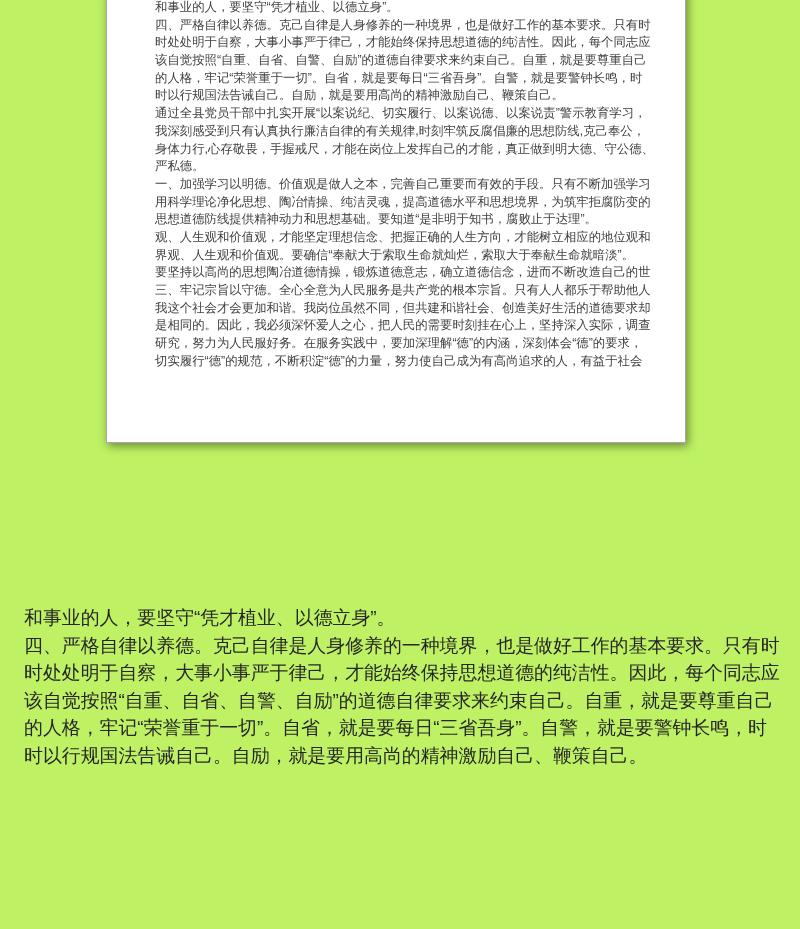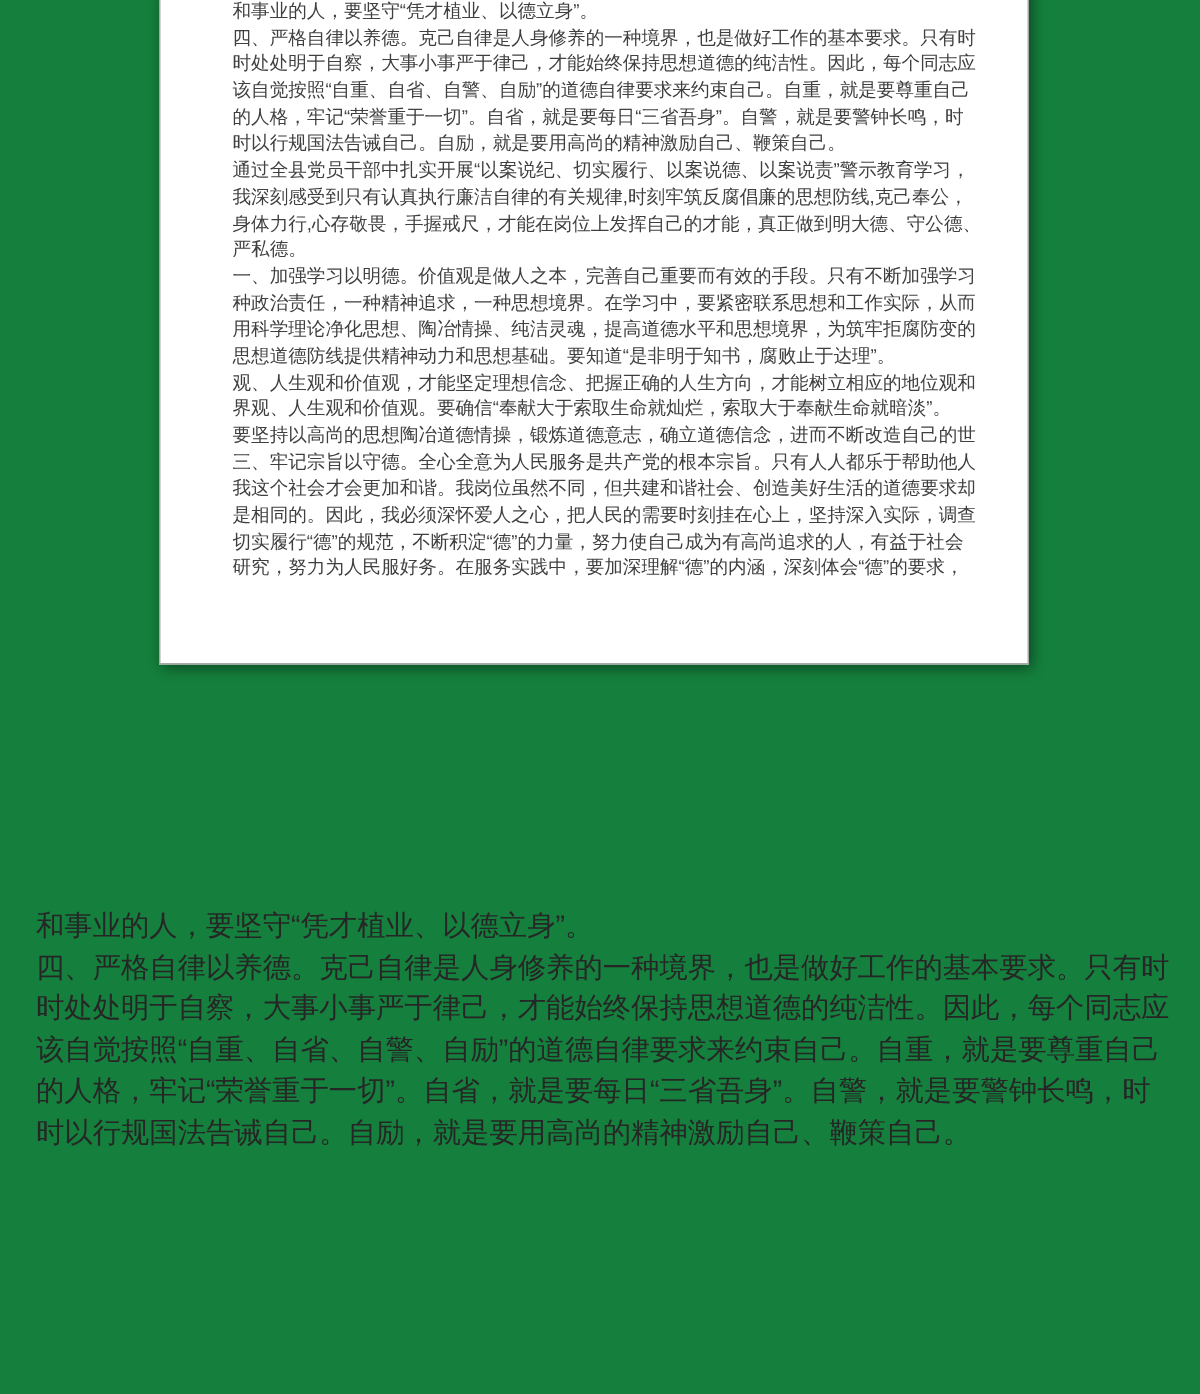--- a/index.html
+++ b/index.html
@@ -1,20 +1,20 @@
 <!DOCTYPE html>
 <html><head>
 <meta charset="utf-8">
 <style>
   html, body { margin: 0; padding: 0; background: #ffffff; }
   .screen {
     position: relative;
     width: 800px;
     height: 929px;
-    background: #15803d;
+    background: #bef264;
     overflow: hidden;
     font-family: "Liberation Sans", sans-serif;
   }
   
   .doc-page {
     position: absolute;
     left: 106px;
     top: -10px;
     width: 580px;
     height: 453px;
@@ -64,31 +64,30 @@
       <div class="pline">四、严格自律以养德。克己自律是人身修养的一种境界，也是做好工作的基本要求。只有时</div>
       <div class="pline">时处处明于自察，大事小事严于律己，才能始终保持思想道德的纯洁性。因此，每个同志应</div>
       <div class="pline">该自觉按照“自重、自省、自警、自励”的道德自律要求来约束自己。自重，就是要尊重自己</div>
       <div class="pline">的人格，牢记“荣誉重于一切”。自省，就是要每日“三省吾身”。自警，就是要警钟长鸣，时</div>
       <div class="pline">时以行规国法告诫自己。自励，就是要用高尚的精神激励自己、鞭策自己。</div>
       <div class="pline">通过全县党员干部中扎实开展“以案说纪、切实履行、以案说德、以案说责”警示教育学习，</div>
       <div class="pline">我深刻感受到只有认真执行廉洁自律的有关规律,时刻牢筑反腐倡廉的思想防线,克己奉公，</div>
       <div class="pline">身体力行,心存敬畏，手握戒尺，才能在岗位上发挥自己的才能，真正做到明大德、守公德、</div>
       <div class="pline">严私德。</div>
       <div class="pline">一、加强学习以明德。价值观是做人之本，完善自己重要而有效的手段。只有不断加强学习，</div>
-      <div class="pline">种政治责任，一种精神追求，一种思想境界。在学习中，要紧密联系思想和工作实际，从而</div>
       <div class="pline">用科学理论净化思想、陶冶情操、纯洁灵魂，提高道德水平和思想境界，为筑牢拒腐防变的</div>
       <div class="pline">思想道德防线提供精神动力和思想基础。要知道“是非明于知书，腐败止于达理”。</div>
       <div class="pline">观、人生观和价值观，才能坚定理想信念、把握正确的人生方向，才能树立相应的地位观和</div>
       <div class="pline">界观、人生观和价值观。要确信“奉献大于索取生命就灿烂，索取大于奉献生命就暗淡”。</div>
       <div class="pline">要坚持以高尚的思想陶冶道德情操，锻炼道德意志，确立道德信念，进而不断改造自己的世</div>
       <div class="pline">三、牢记宗旨以守德。全心全意为人民服务是共产党的根本宗旨。只有人人都乐于帮助他人，</div>
       <div class="pline">我这个社会才会更加和谐。我岗位虽然不同，但共建和谐社会、创造美好生活的道德要求却</div>
       <div class="pline">是相同的。因此，我必须深怀爱人之心，把人民的需要时刻挂在心上，坚持深入实际，调查</div>
+      <div class="pline">研究，努力为人民服好务。在服务实践中，要加深理解“德”的内涵，深刻体会“德”的要求，</div>
       <div class="pline">切实履行“德”的规范，不断积淀“德”的力量，努力使自己成为有高尚追求的人，有益于社会</div>
-      <div class="pline">研究，努力为人民服好务。在服务实践中，要加深理解“德”的内涵，深刻体会“德”的要求，</div>
     </div>
   </div>
 
   <div class="content-text">
     <div class="cline">和事业的人，要坚守“凭才植业、以德立身”。</div>
     <div class="cline">四、严格自律以养德。克己自律是人身修养的一种境界，也是做好工作的基本要求。只有时</div>
     <div class="cline">时处处明于自察，大事小事严于律己，才能始终保持思想道德的纯洁性。因此，每个同志应</div>
     <div class="cline">该自觉按照“自重、自省、自警、自励”的道德自律要求来约束自己。自重，就是要尊重自己</div>
     <div class="cline">的人格，牢记“荣誉重于一切”。自省，就是要每日“三省吾身”。自警，就是要警钟长鸣，时</div>
     <div class="cline">时以行规国法告诫自己。自励，就是要用高尚的精神激励自己、鞭策自己。</div>

